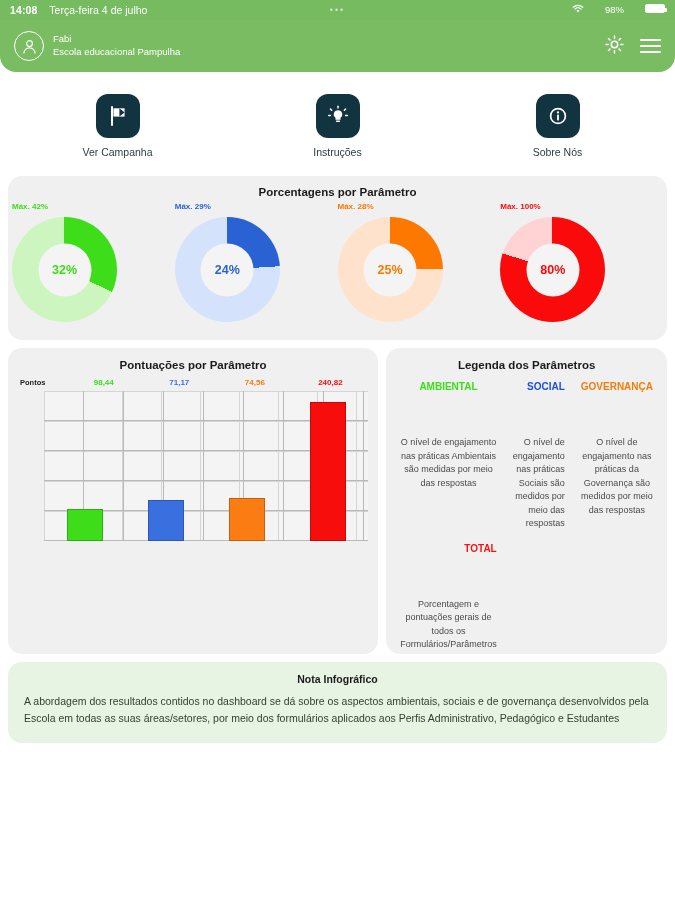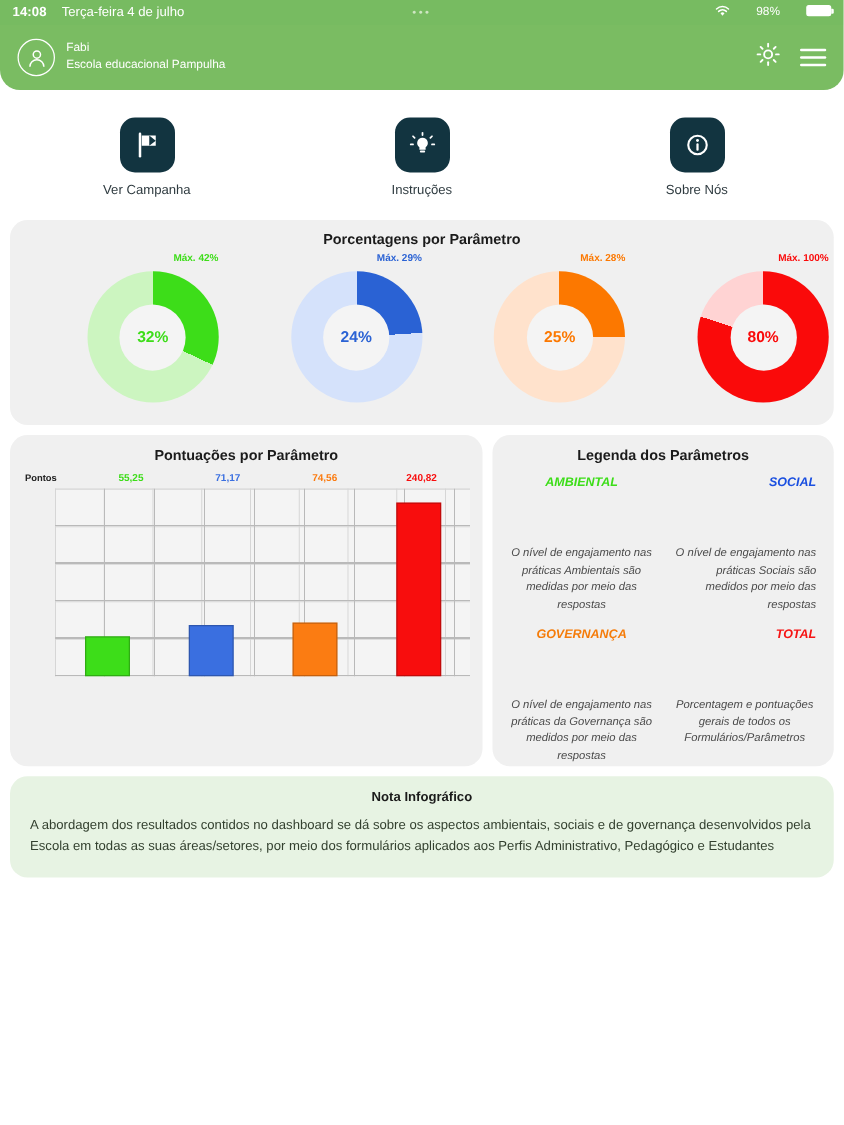--- a/index.html
+++ b/index.html
@@ -76,21 +76,21 @@
   
   .donut-card {
     margin: 6px 8px 0; padding: 10px 4px 18px;
   }
   .card-title {
     text-align: center; font-size: 11.5px; font-weight: 700;
     color: #1b1b1b; margin-bottom: 4px;
   }
   .donut-row { display: flex; }
   .donut-cell {
-    flex: 1; display: flex; flex-direction: column; align-items: flex-end;
+    flex: 1; display: flex; flex-direction: column; align-items: flex-start;
   }
   .donut-max { font-size: 8px; font-weight: 700; margin-bottom: 6px; }
   .donut-wrap { position: relative; width: 105px; height: 105px; }
   .donut-ring {
     width: 105px; height: 105px; border-radius: 50%;
   }
   .donut-hole {
     position: absolute; left: 50%; top: 50%;
     transform: translate(-50%,-50%);
     width: 53px; height: 53px; border-radius: 50%;
@@ -135,22 +135,22 @@
   }
   .bar-slot { flex: 1; display: flex; justify-content: center; align-items: flex-end; height: 100%; }
   .bar { width: 36px; border: 1px solid rgba(0,0,0,.22); }
 
   
   .legend-title {
     text-align: center; font-size: 11.5px; font-weight: 700;
     color: #1b1b1b; margin-bottom: 10px;
   }
   .legend-grid {
-    display: grid; grid-template-columns: 1fr 1fr;
-    column-gap: 16px; row-gap: 12px; font-style: italic;
+    display: grid; grid-template-columns: 1fr 1fr 1fr;
+    column-gap: 16px; row-gap: 12px;
   }
   .lg-item-l { text-align: center; }
   .lg-head { font-size: 10px; font-weight: 700; margin-bottom: 4px; }
   .lg-body { font-size: 9px; line-height: 1.5; color: #4a4a4a; margin-top: 44px; }
   .al-r { text-align: right; }
   .al-c { text-align: center; }
 
   
   .note-card {
     margin: 8px 8px 0; background: #e7f3e3;
@@ -297,21 +297,21 @@
   </div>
 </div>
 
 <div class="mid-row">
 
   <div class="card bar-card">
     <div class="card-title">Pontuações por Parâmetro</div>
     <div class="bar-head">
       <span class="bar-head-unit">Pontos</span>
       <span class="bar-head-vals">
-        <span style="color: rgb(61, 221, 25);">55,25</span>
+        <span style="color: rgb(61, 221, 25);">98,44</span>
         <span style="color: rgb(58, 111, 224);">71,17</span>
         <span style="color: rgb(251, 124, 18);">74,56</span>
         <span style="color: rgb(248, 13, 13);">240,82</span>
       </span>
     </div>
     <div class="plot">
       <div class="plot-grid"></div>
       <div class="bars">
         <div class="bar-slot">
             <div class="bar" style="height: 21.25%; background: rgb(61, 221, 25);"></div>

